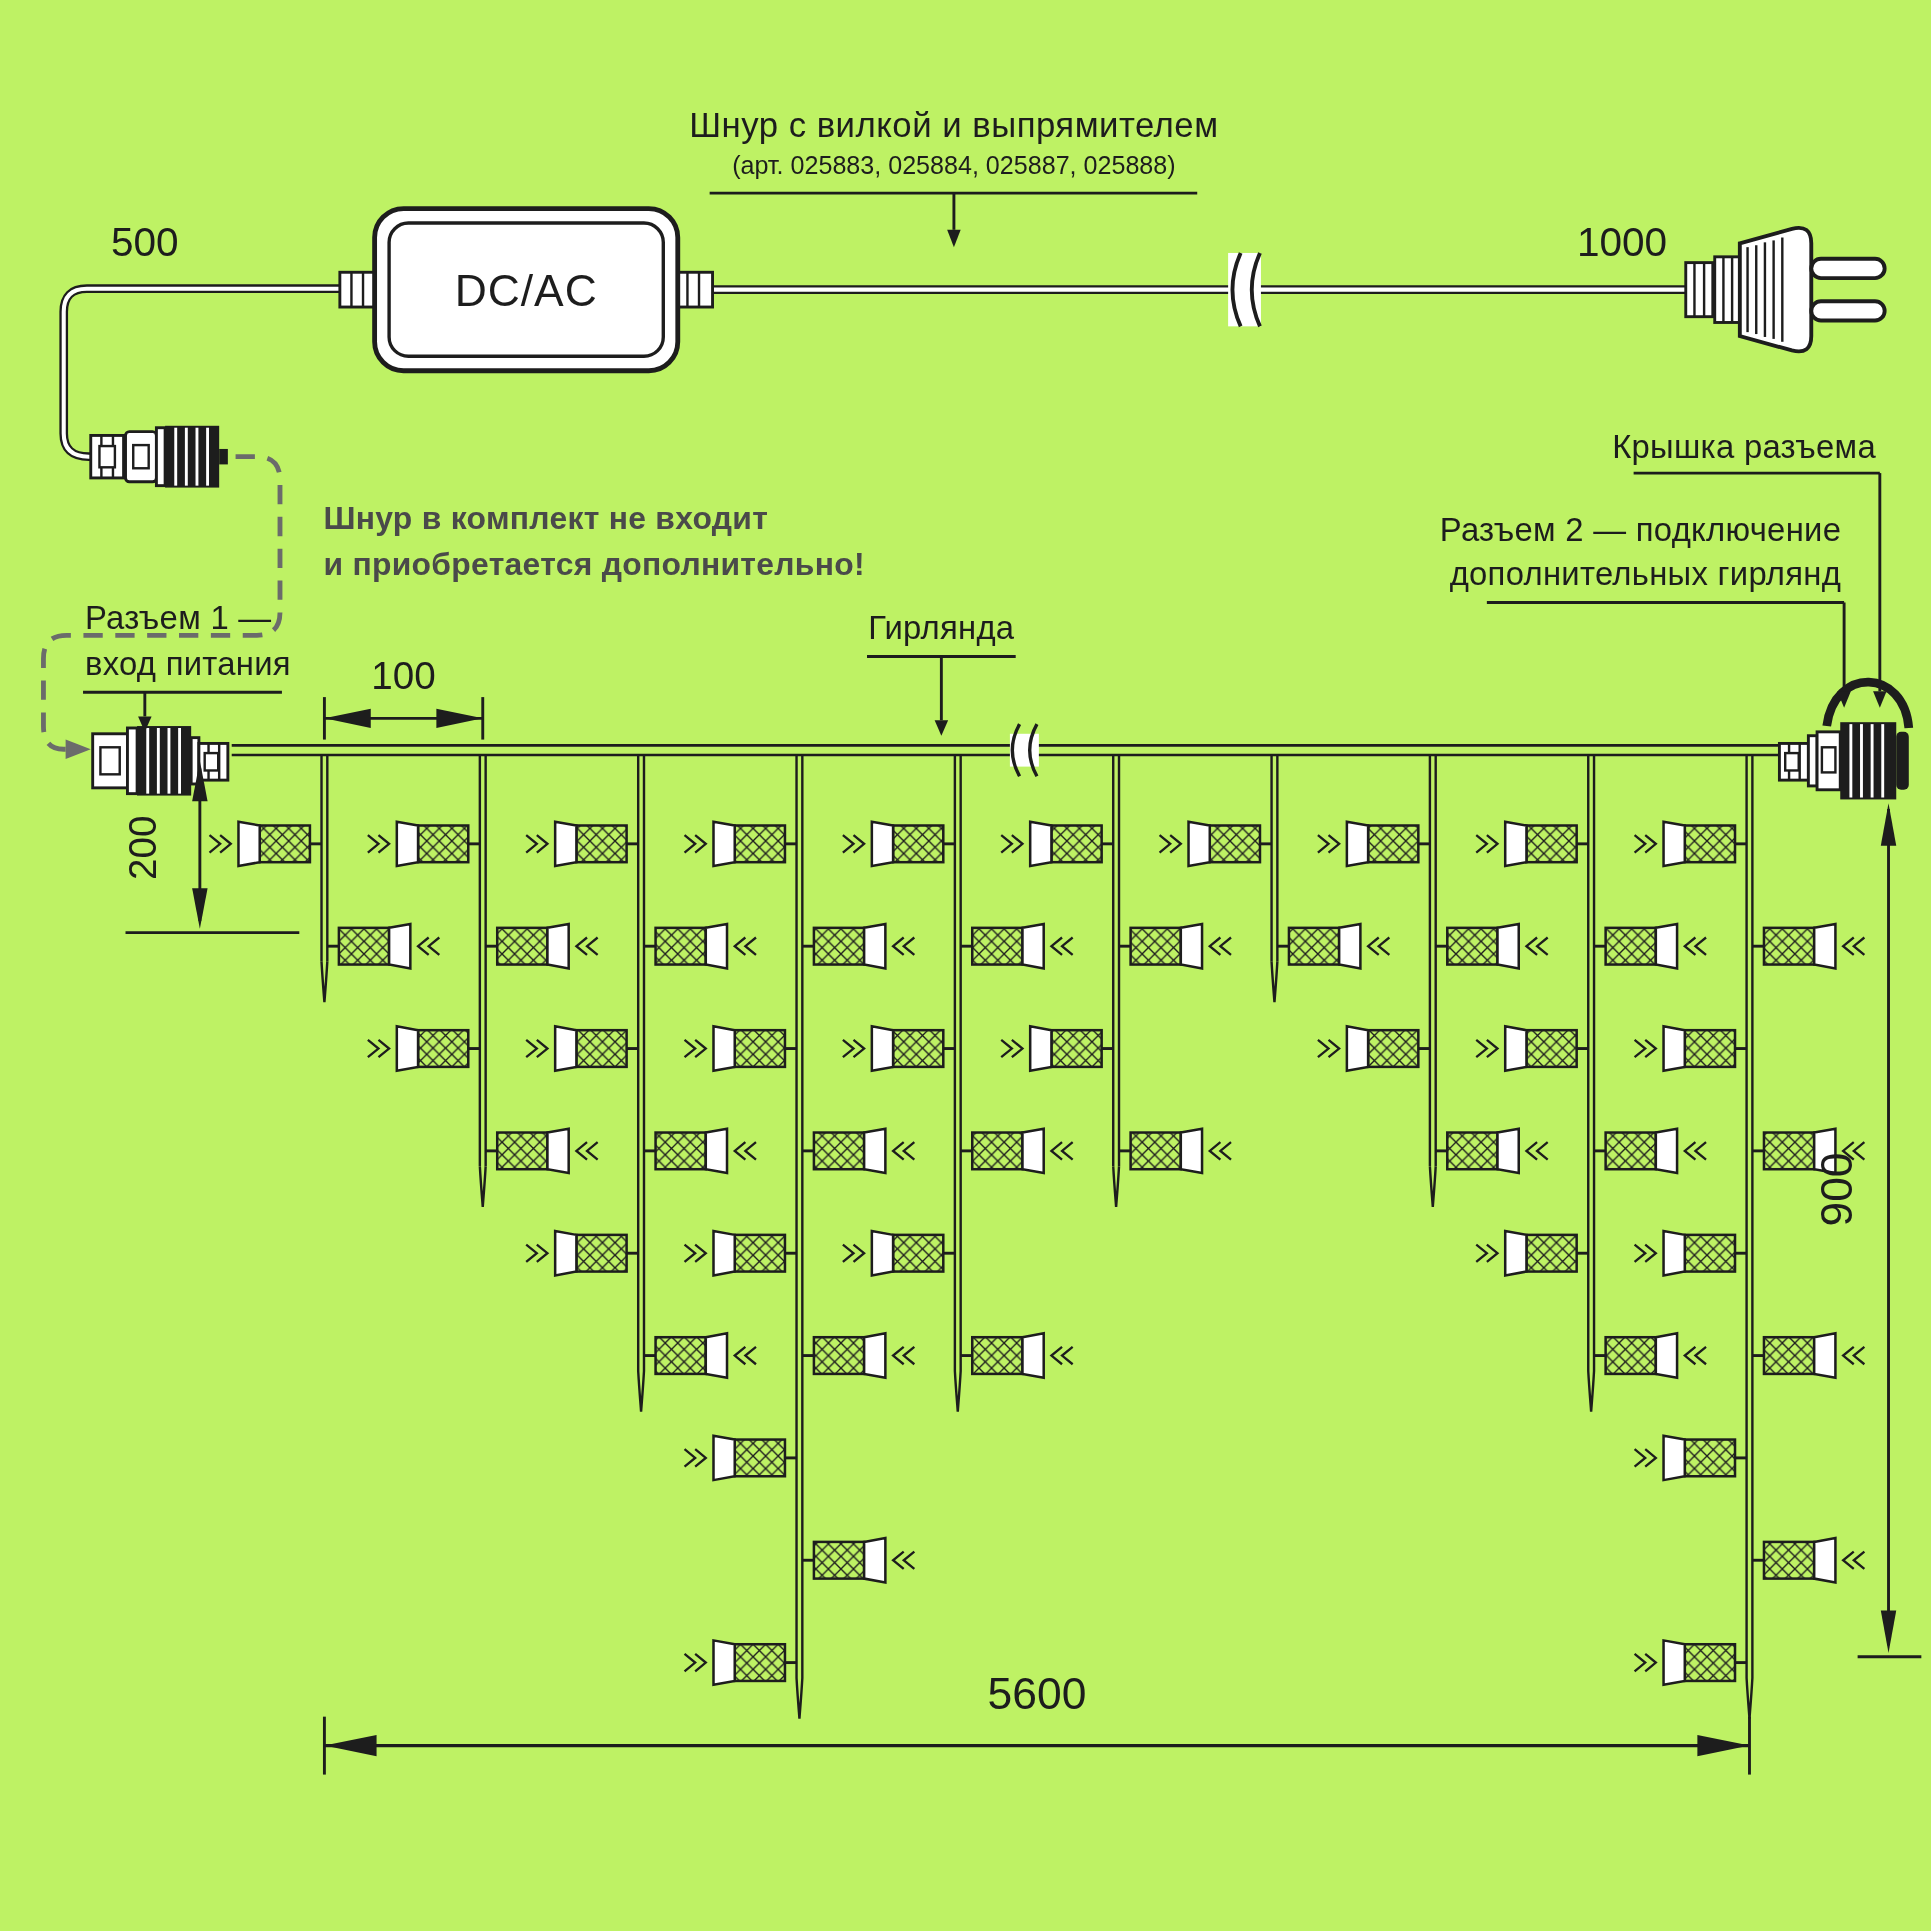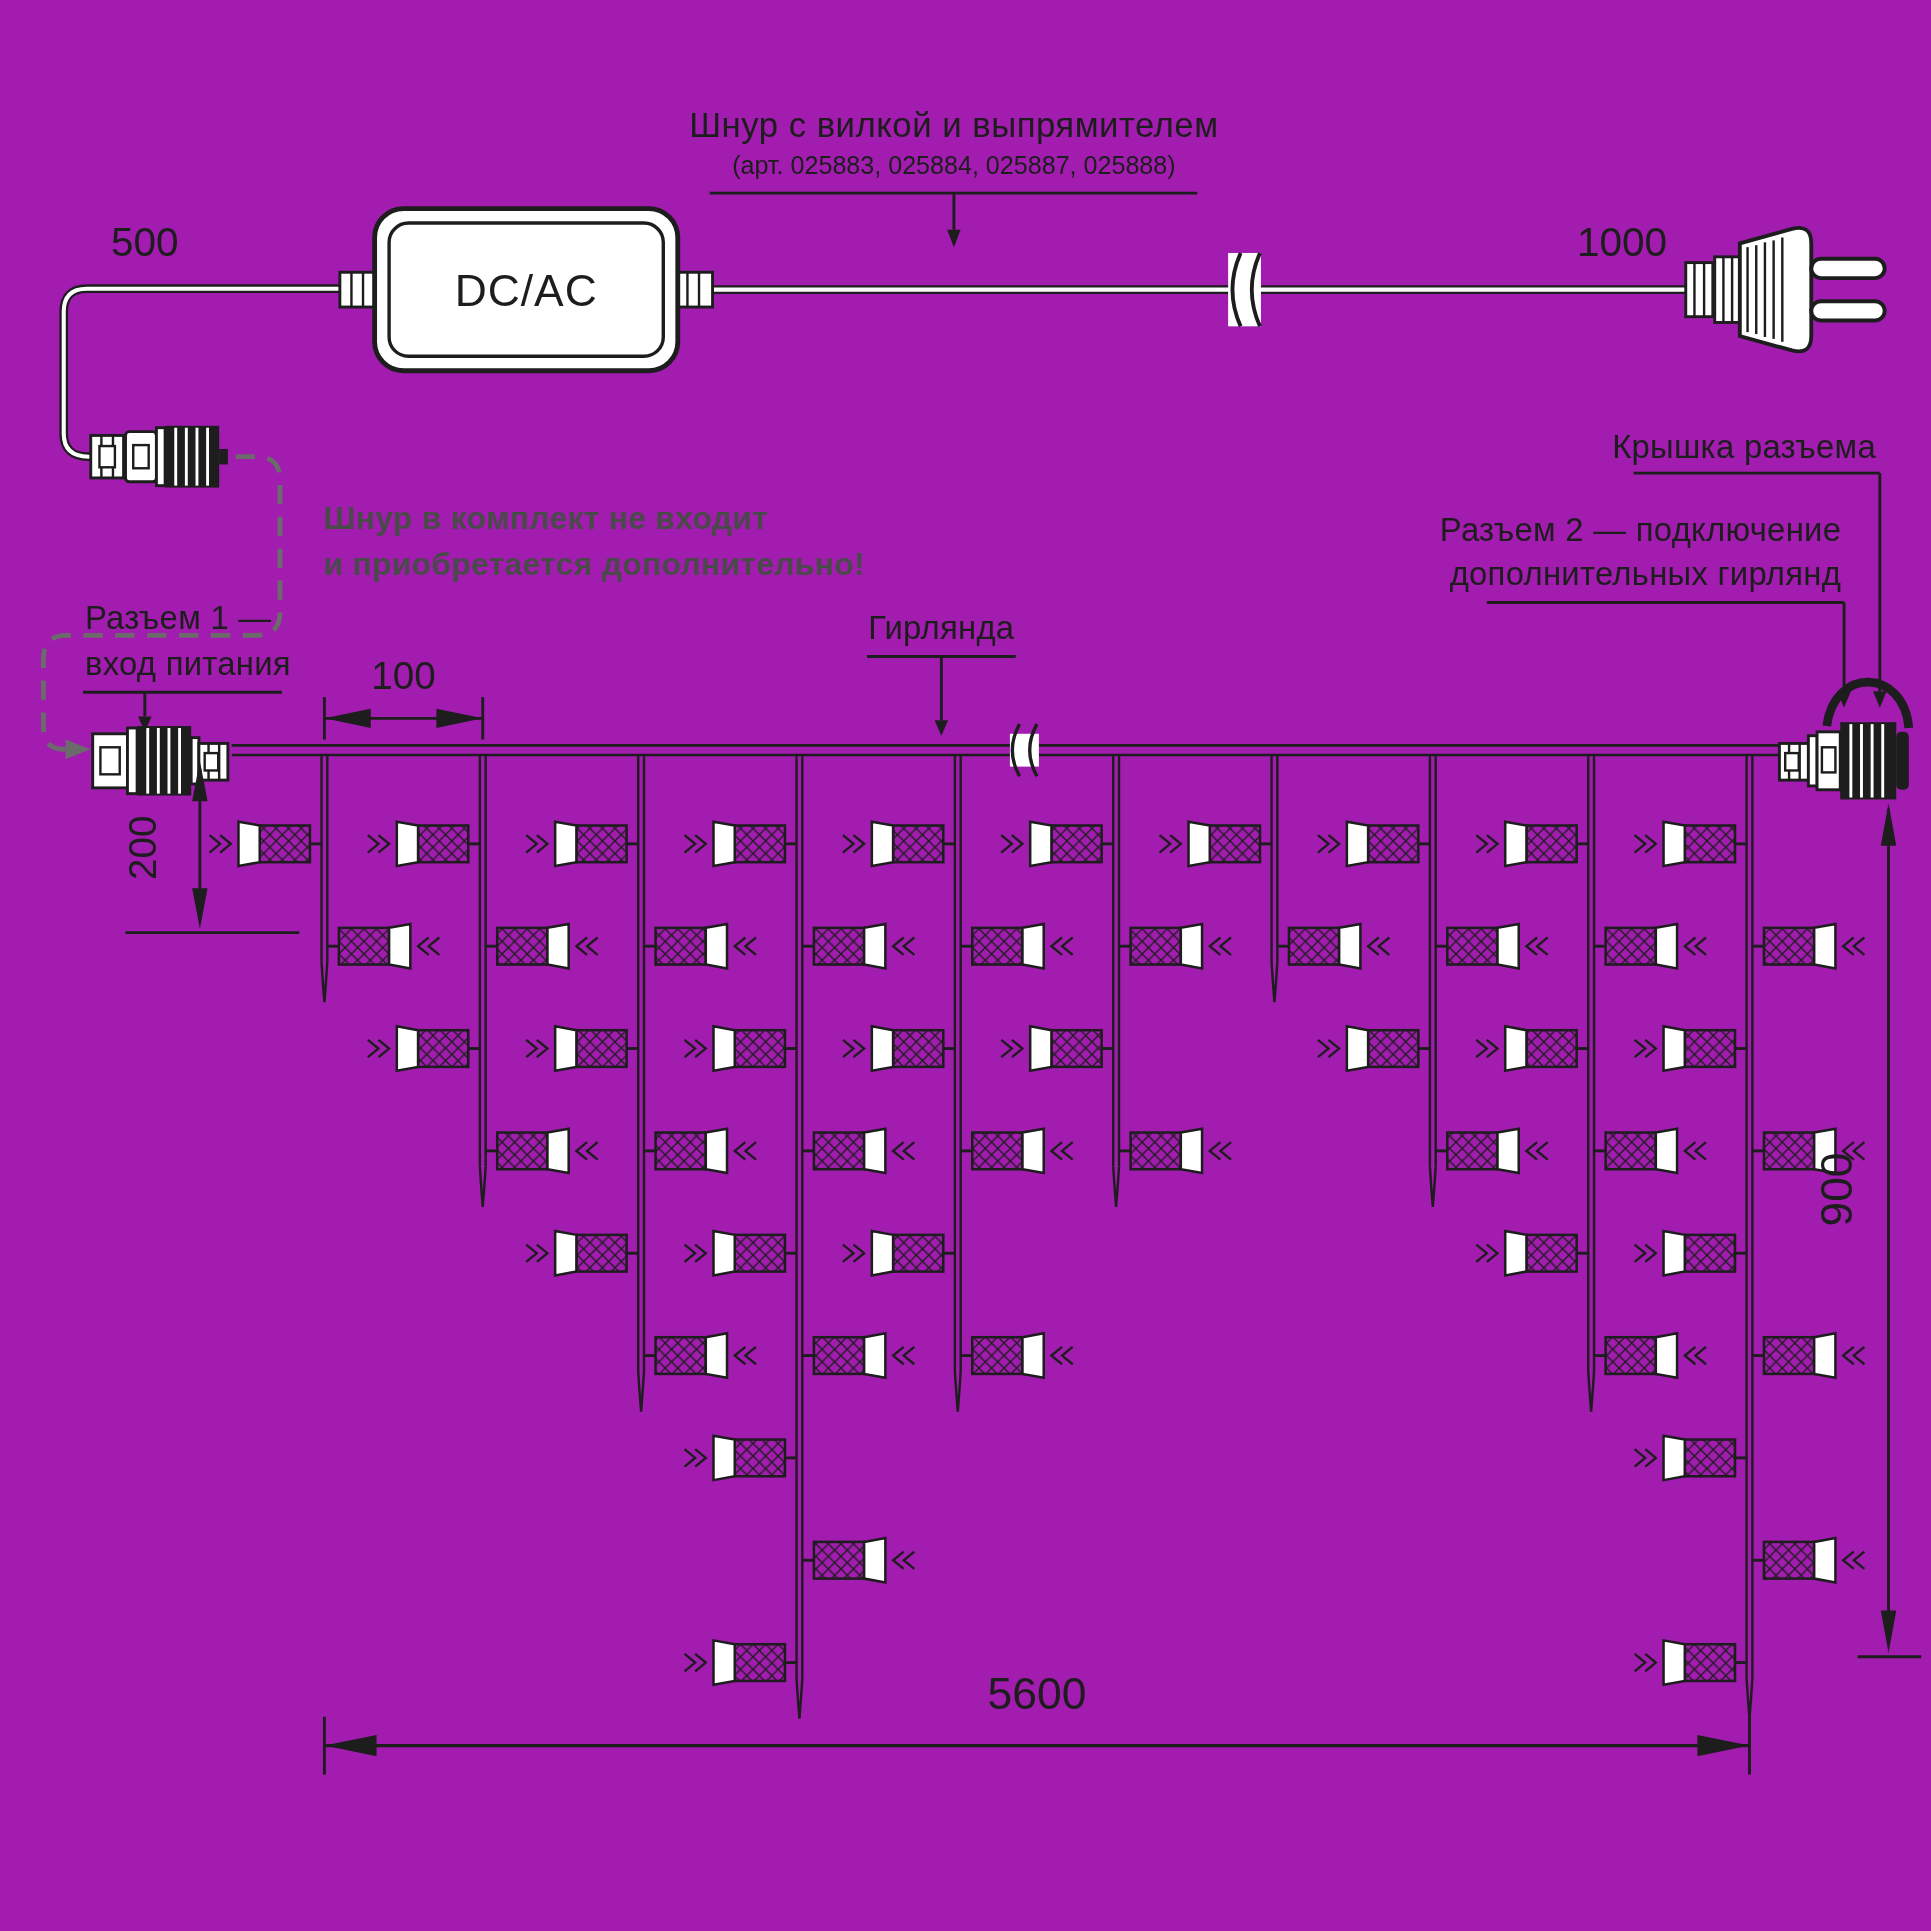--- a/index.html
+++ b/index.html
@@ -1,16 +1,16 @@
 <!DOCTYPE html>
 <html><head>
 <meta charset="utf-8">
 <style>
   html,body{margin:0;padding:0;background:#ffffff;}
-  .stage{position:relative;width:1931px;height:1931px;background:#a21caf;overflow:hidden;}
+  .stage{position:relative;width:1931px;height:1931px;background:#bef264;overflow:hidden;}
   svg{display:block;font-family:"Liberation Sans", sans-serif;}
   text{fill:#1d1d1d;}
   .t-title{font-size:36px;letter-spacing:.5px;}
   .t-sub{font-size:26px;}
   .t-label{font-size:34px;letter-spacing:.3px;}
   .t-dim{font-size:40px;}
   .t-dimbig{font-size:46px;}
   .t-len{font-size:42px;}
   .t-box{font-size:46px;letter-spacing:1px;}
   .t-note{font-size:33px;font-weight:bold;fill:#4a4a4a;letter-spacing:.3px;}

